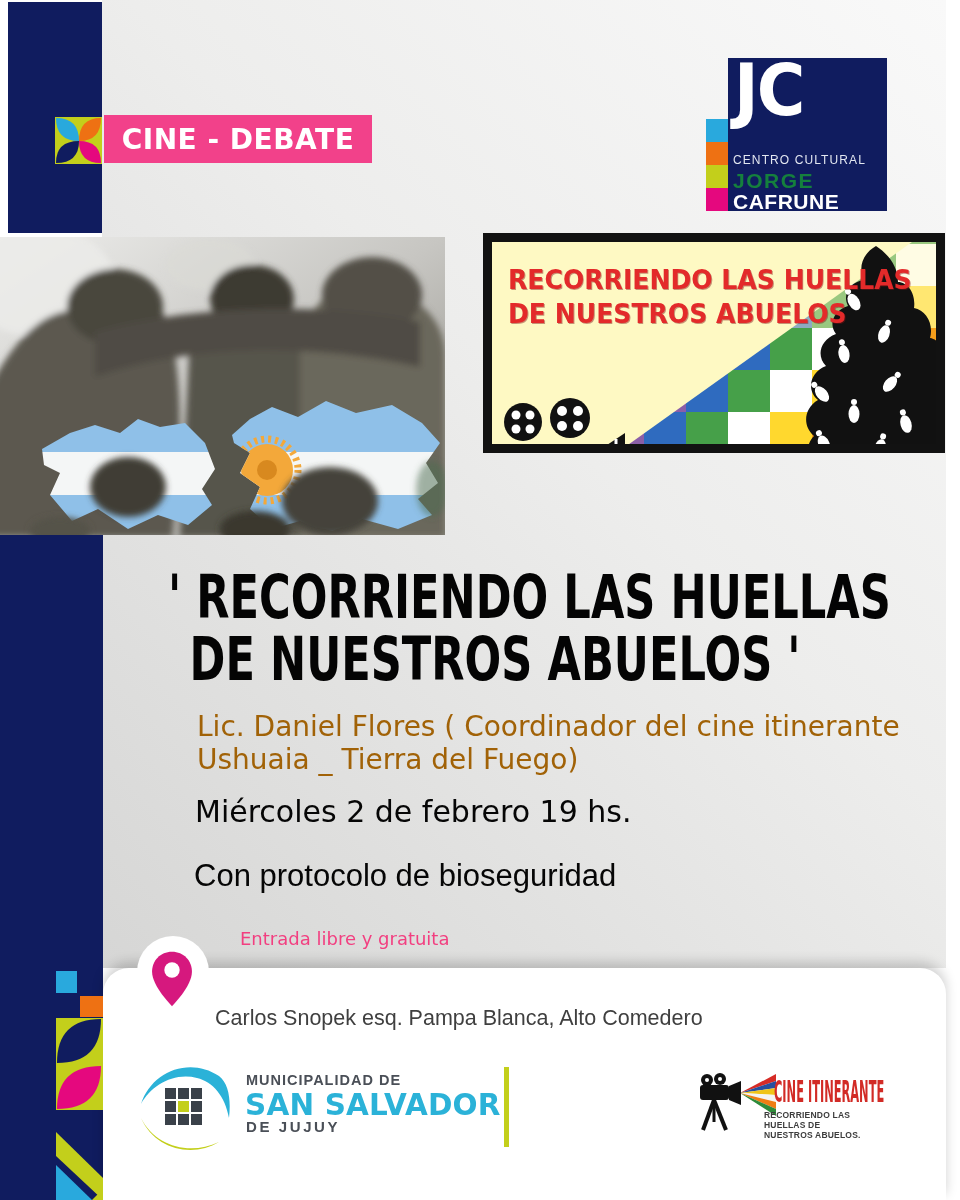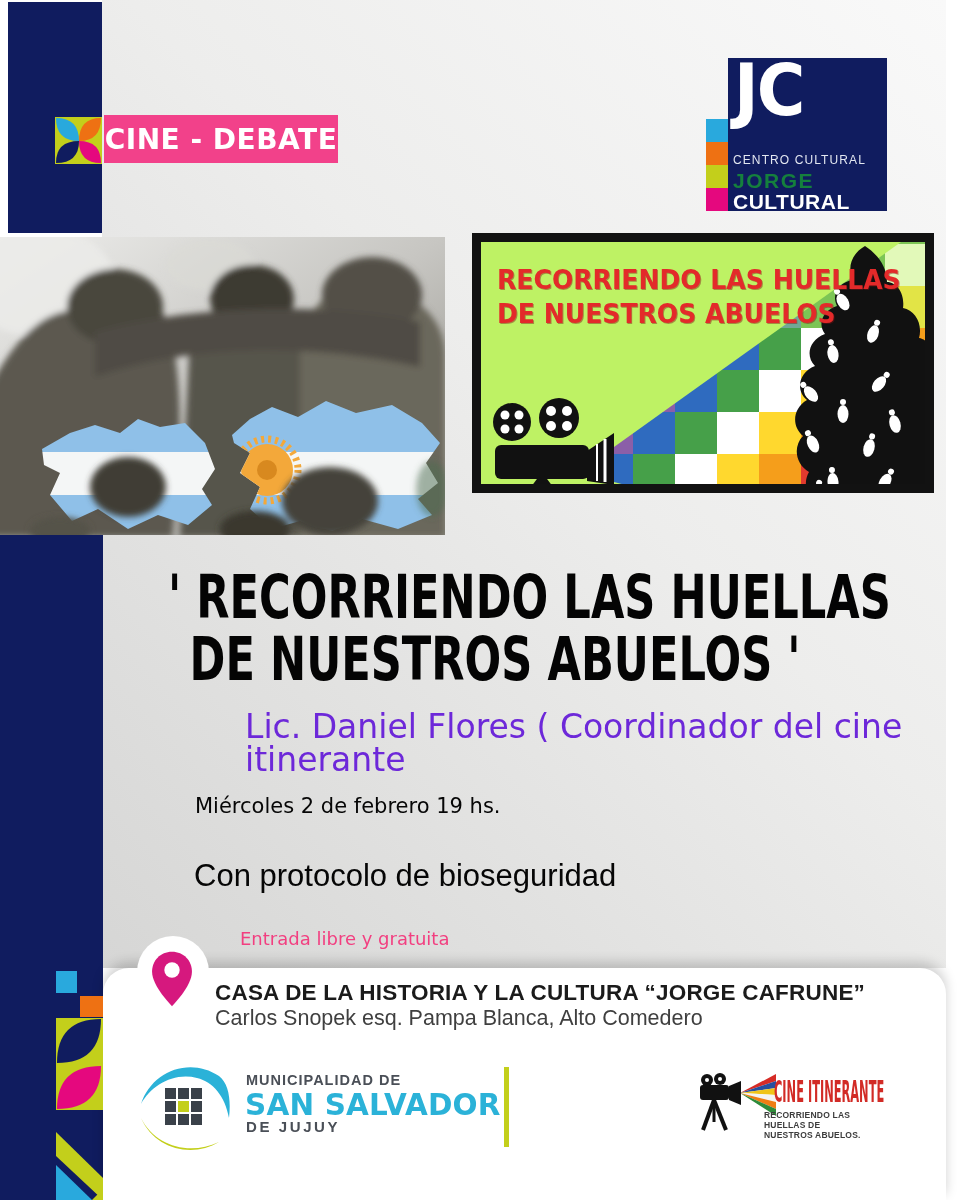--- a/index.html
+++ b/index.html
@@ -8,54 +8,54 @@
   .abs{position:absolute;}
 
   
   .gray-panel{left:102px;top:0;width:844px;height:968px;
     background:linear-gradient(225deg,#f9f9f9 0%,#ededec 45%,#d6d6d5 100%);}
   .navy-top-block{left:8px;top:2px;width:94px;height:231px;background:#101c5f;}
   .navy-left-col{left:0;top:535px;width:103px;height:665px;background:#101c5f;}
 
   
   .pinwheel{left:55px;top:117px;width:47px;height:47px;}
-  .badge{left:104px;top:115px;width:234px;height:48px;background:#f2418a;
+  .badge{left:104px;top:115px;width:268px;height:48px;background:#f2418a;
     display:flex;align-items:center;justify-content:center;}
   .badge-label{color:#fff;font-family:"DejaVu Sans",sans-serif;font-weight:bold;
     font-size:28px;letter-spacing:.5px;}
 
   
   .jc-square{left:728px;top:58px;width:159px;height:153px;background:#101c5f;}
   .jc-initials{left:734px;top:52px;color:#fff;font-family:"DejaVu Sans",sans-serif;
     font-weight:bold;font-size:72px;letter-spacing:-2px;transform:scaleX(.92);
     transform-origin:0 0;line-height:76px;}
   .jc-sub{left:733px;top:153px;color:#e2e6f0;font-size:12px;letter-spacing:1.1px;}
   .jc-name1{left:733px;top:169px;color:#15803d;font-weight:bold;font-size:21px;letter-spacing:1.5px;}
   .jc-name2{left:733px;top:190px;color:#fff;font-weight:bold;font-size:21px;letter-spacing:.5px;}
   .jc-sq{width:22px;height:23px;}
 
   
   .hero-left{left:0;top:237px;width:445px;height:298px;}
-  .hero-right{left:472px;top:233px;width:462px;height:260px;background:#bef264;
+  .hero-right{left:483px;top:233px;width:462px;height:220px;background:#fef9c3;
     border:9px solid #121212;box-sizing:border-box;overflow:hidden;}
   .hr-text{position:absolute;color:#e32a2a;font-family:"DejaVu Sans",sans-serif;
     font-weight:bold;white-space:nowrap;text-shadow:1px 1px 0 rgba(130,20,20,.45);}
   .hr-text1{left:16px;top:22px;font-size:27px;transform:scaleX(.93);transform-origin:0 0;}
   .hr-text2{left:16px;top:56px;font-size:27px;transform:scaleX(.93);transform-origin:0 0;}
   .hr-brand{left:308px;top:248px;font-size:26px;transform:scaleX(.62);transform-origin:0 0;
     color:#dd2121;text-shadow:none;}
 
   
   .title{left:168px;top:566px;color:#040404;font-family:"DejaVu Sans",sans-serif;
     font-weight:bold;font-size:60px;line-height:62px;white-space:nowrap;
     transform:scaleX(.72);transform-origin:0 0;}
   .title-line2{margin-left:30px;}
-  .speaker{left:197px;top:710px;color:#6d28d9;font-family:"DejaVu Sans",sans-serif;
-    font-size:33px;line-height:33px;margin-left:48px;}
-  .datetime{left:195px;top:794px;color:#060606;font-family:"DejaVu Sans",sans-serif;font-size:21px;}
+  .speaker{left:197px;top:710px;color:#a16207;font-family:"DejaVu Sans",sans-serif;
+    font-size:28px;line-height:33px;}
+  .datetime{left:195px;top:794px;color:#060606;font-family:"DejaVu Sans",sans-serif;font-size:30px;}
   .protocol{left:194px;top:858px;color:#060606;font-family:Liberation Sans, sans-serif;font-size:31px;}
   .admission{left:240px;top:928px;color:#f23f80;font-family:"DejaVu Sans",sans-serif;font-size:18px;}
 
   
   .card{left:103px;top:968px;width:843px;height:232px;background:#fff;
     border-radius:26px 26px 0 0;box-shadow:0 -6px 12px rgba(0,0,0,.18);}
   .pin-bump{left:137px;top:936px;width:72px;height:72px;background:#fff;border-radius:50%;}
   .pin{left:150px;top:950px;width:44px;height:58px;}
   .venue-name{left:215px;top:980px;color:#1b1b1b;font-weight:bold;font-size:22.5px;letter-spacing:.2px;}
   .venue-address{left:215px;top:1006px;color:#3f3f3f;font-size:21.5px;}
@@ -96,21 +96,21 @@
   </div>
 
   <div class="abs jc-sq" style="left:706px;top:119px;background:#29a9dd;"></div>
   <div class="abs jc-sq" style="left:706px;top:142px;background:#ee7113;"></div>
   <div class="abs jc-sq" style="left:706px;top:165px;background:#c3cf1b;"></div>
   <div class="abs jc-sq" style="left:706px;top:188px;background:#e5087e;"></div>
   <div class="abs jc-square"></div>
   <div class="abs jc-initials">JC</div>
   <div class="abs jc-sub">CENTRO CULTURAL</div>
   <div class="abs jc-name1">JORGE</div>
-  <div class="abs jc-name2">CULTURAL</div>
+  <div class="abs jc-name2">CAFRUNE</div>
 
   <svg class="abs hero-left" viewBox="0 0 445 298">
     <defs>
       <linearGradient id="sky" x1="0" y1="0" x2="1" y2="1">
         <stop offset="0" stop-color="#ededeb"></stop>
           <stop offset=".5" stop-color="#c7c6c2"></stop>
           <stop offset="1" stop-color="#8e8c85"></stop>
       </linearGradient>
       <filter id="soft" x="-20%" y="-20%" width="140%" height="140%">
           <feGaussianBlur stdDeviation="3"></feGaussianBlur>
@@ -290,32 +290,32 @@
     <div class="hr-text hr-text2">DE NUESTROS ABUELOS</div>
     <div class="hr-text hr-brand">CINE ITINERANTE</div>
   </div>
 
   <div class="abs title">
     <div>' RECORRIENDO LAS HUELLAS</div>
     <div class="title-line2">DE NUESTROS ABUELOS '</div>
   </div>
   <div class="abs speaker">
     <div>Lic. Daniel Flores ( Coordinador del cine itinerante</div>
+    <div>Ushuaia _ Tierra del Fuego)</div>
   </div>
   <div class="abs datetime">Miércoles 2 de febrero 19 hs.</div>
   <div class="abs protocol">Con protocolo de bioseguridad</div>
   <div class="abs admission">Entrada libre y gratuita</div>
 
   <div class="abs card"></div>
   <div class="abs pin-bump"></div>
   <svg class="abs pin" viewBox="0 0 48 64">
     <path d="M24,2 C11,2 2,12 2,24 C2,40 24,62 24,62 C24,62 46,40 46,24 C46,12 37,2 24,2 Z" fill="#d6187e"></path>
     <circle cx="24" cy="22" r="8.5" fill="#ffffff"></circle>
   </svg>
-  <div class="abs venue-name">CASA DE LA HISTORIA Y LA CULTURA “JORGE CAFRUNE”</div>
   <div class="abs venue-address">Carlos Snopek esq. Pampa Blanca, Alto Comedero</div>
 
   <svg class="abs muni-icon" viewBox="0 0 96 90">
     <path d="M4,44 C14,12 52,-4 82,16 C92,24 94,40 92,58 C88,36 76,22 60,18 C36,12 14,26 4,44 Z" fill="#2bb2d8"></path>
     <path d="M4,58 C18,86 52,96 82,82 C56,98 18,90 4,58 Z" fill="#c3cf1b"></path>
     <g>
       <rect x="28" y="28" width="11" height="11" fill="#3a4149"></rect>
         <rect x="41" y="28" width="11" height="11" fill="#3a4149"></rect>
         <rect x="54" y="28" width="11" height="11" fill="#3a4149"></rect>
       <rect x="28" y="41" width="11" height="11" fill="#3a4149"></rect>

